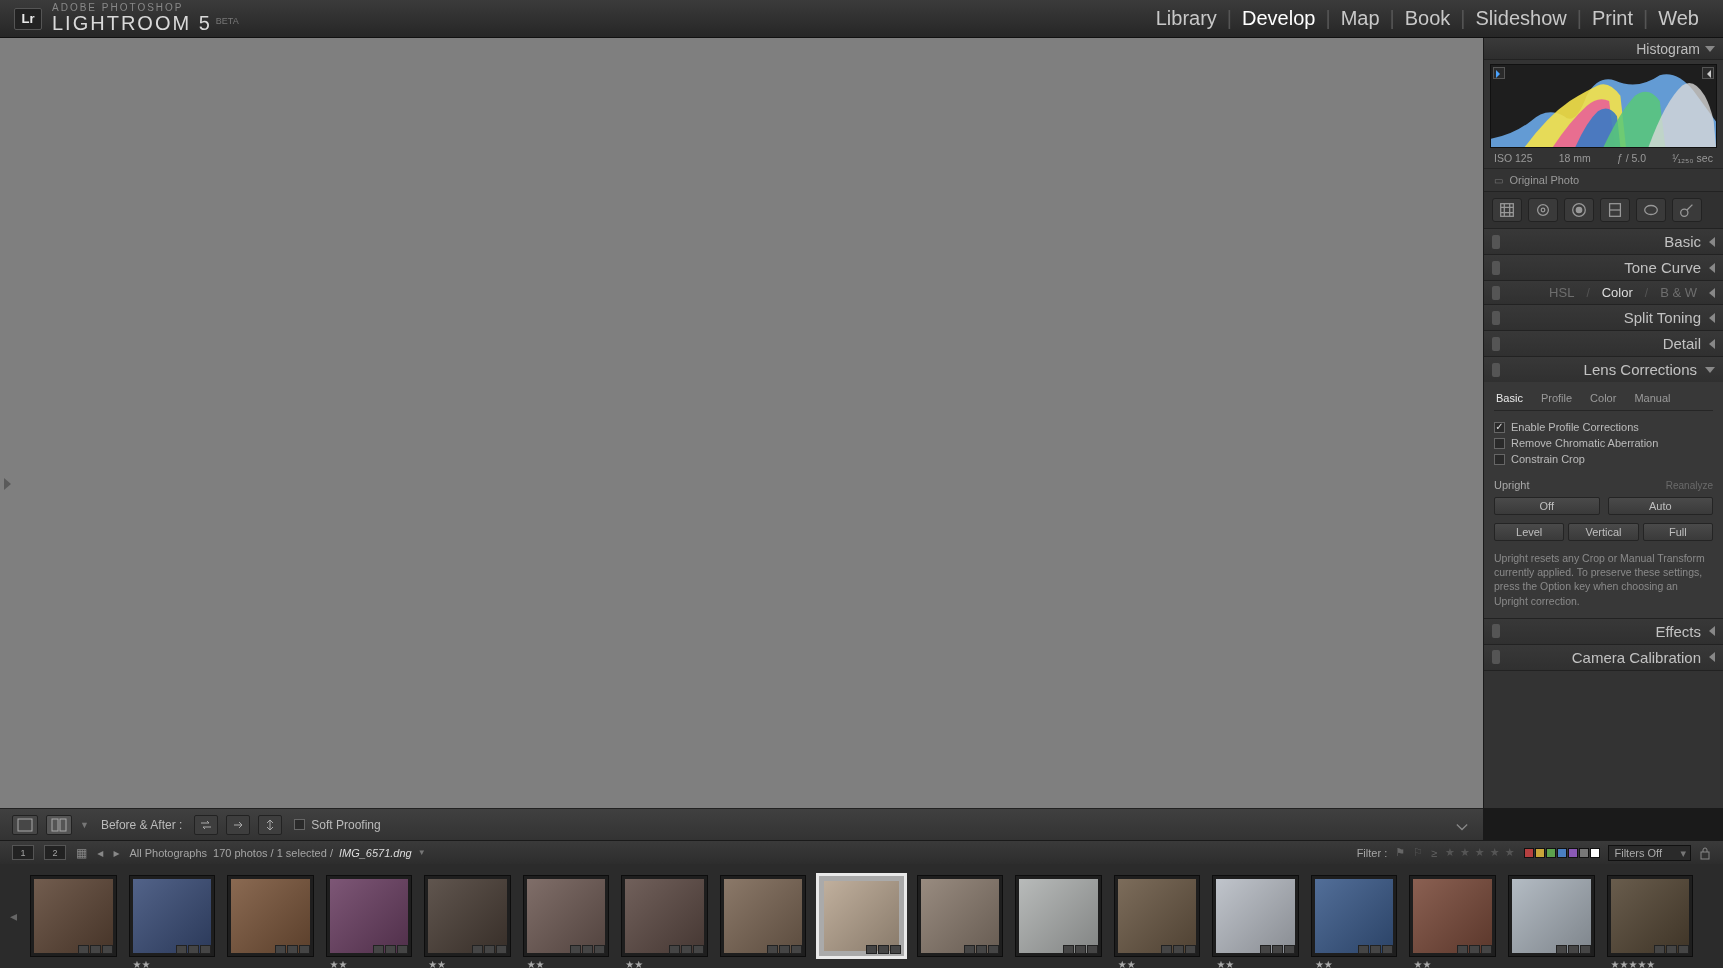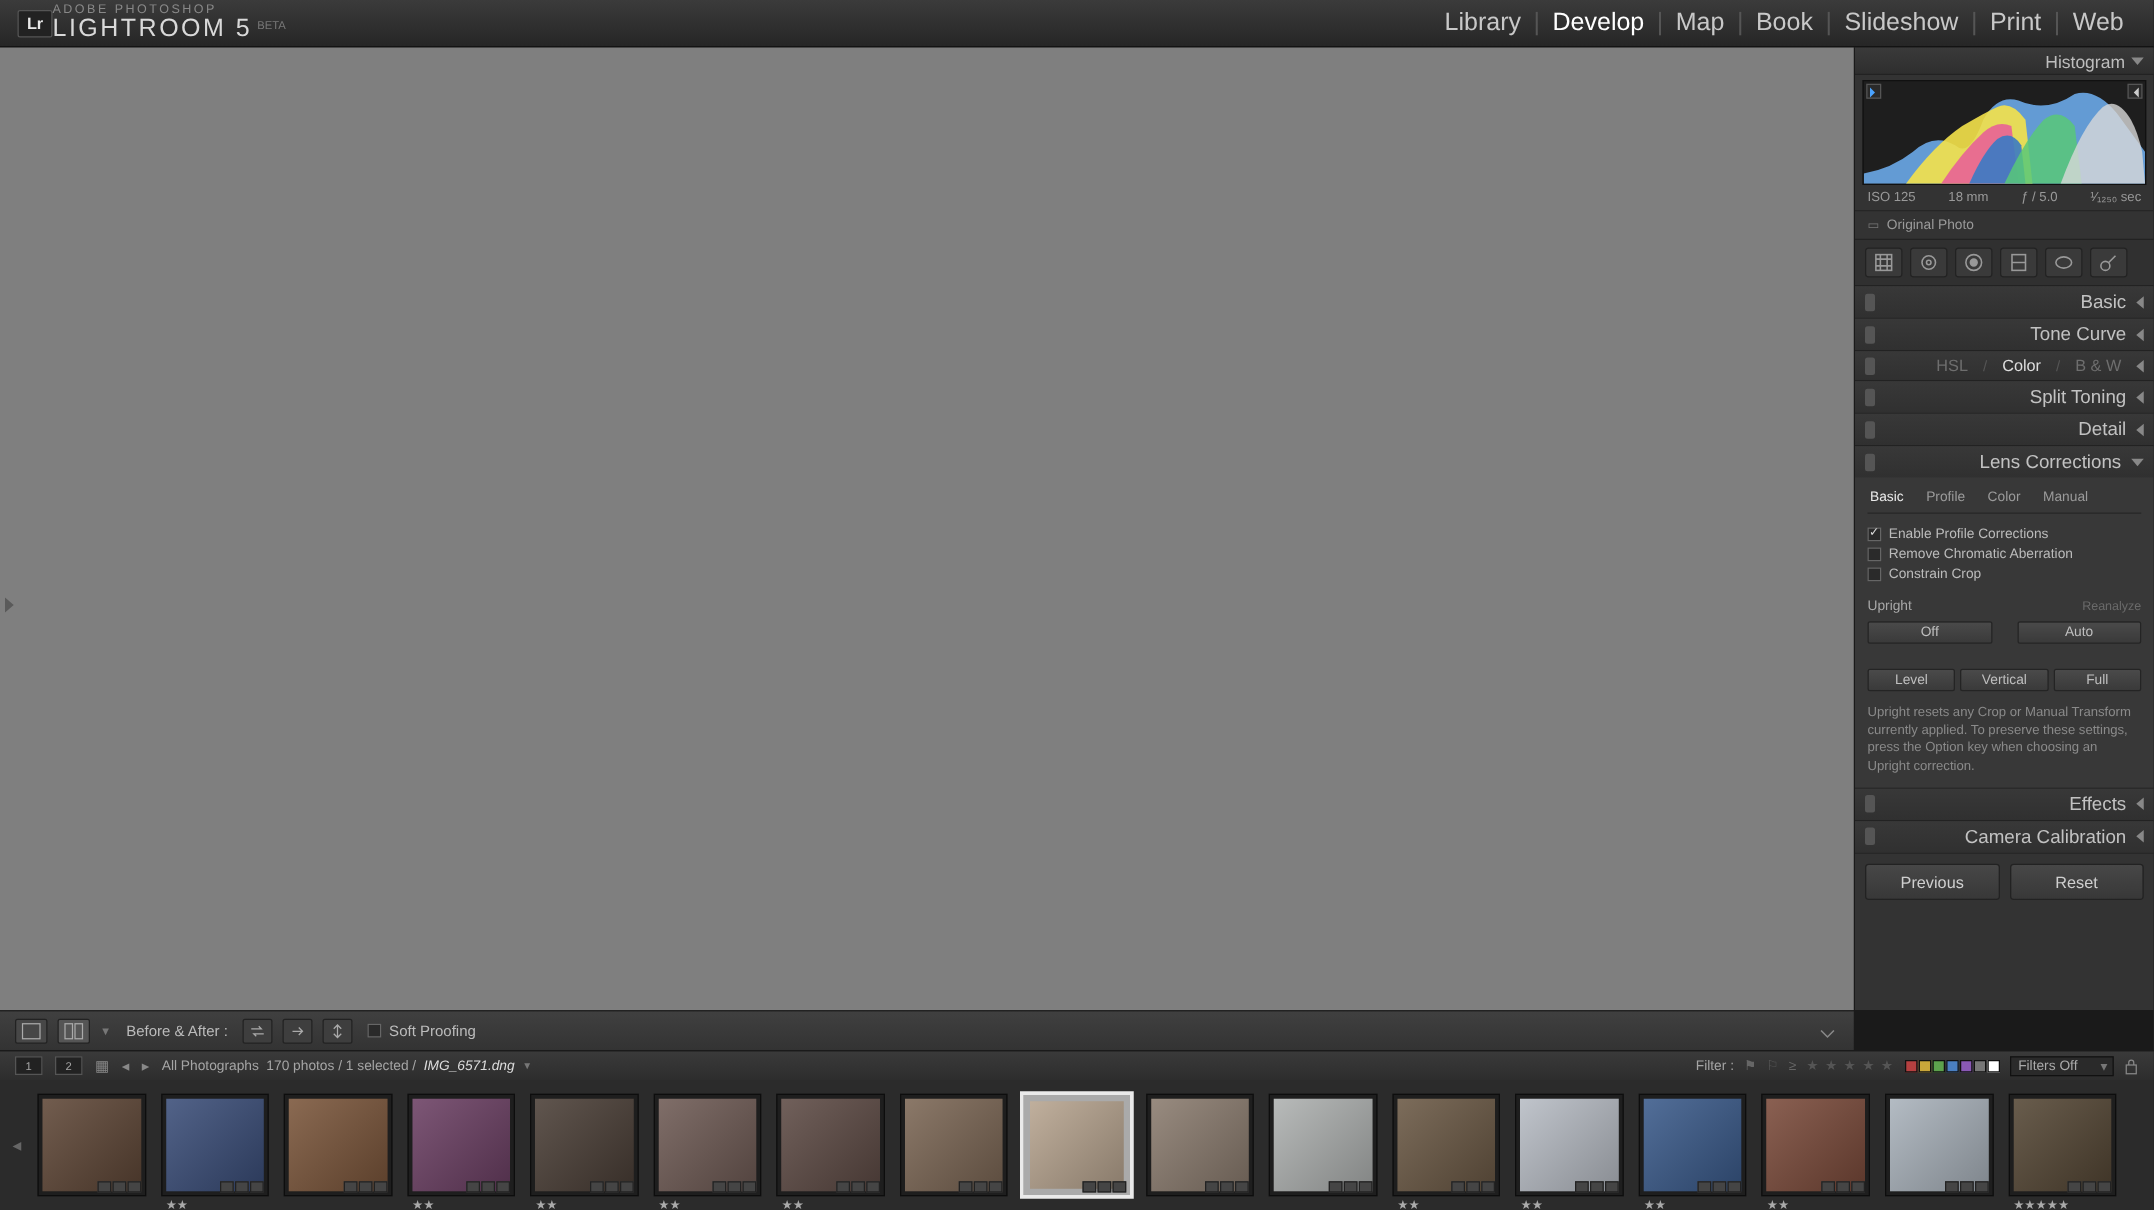--- a/index.html
+++ b/index.html
@@ -1,20 +1,20 @@
 <!DOCTYPE html>
 <html><head>
 <meta charset="utf-8">
 <style>
 * { margin: 0; padding: 0; box-sizing: border-box; font-family: "Myriad Pro", "Helvetica Neue", Arial, sans-serif; -webkit-font-smoothing: antialiased; }
 html, body { width: 1723px; height: 968px; background: #1a1a1a; color: #aaa; overflow: hidden; user-select: none; }
 
 
 .topbar { height: 38px; background: linear-gradient(#3b3b3b,#262626); display: flex; align-items: center; padding: 0 14px; border-bottom: 1px solid #111; }
-.logo { width: 28px; height: 22px; background: #222; border: 1px solid #555; border-radius: 2px; display: flex; align-items: center; justify-content: center; color: #e8e8e8; font-size: 13px; font-weight: 600; }
+.logo { width: 28px; height: 22px; background: #222; border: 1px solid #555; border-radius: 2px; display: flex; align-items: center; justify-content: center; color: #e8e8e8; font-size: 13px; font-weight: 600; margin-right: 10px; }
 .brand-pre { font-size: 10px; letter-spacing: 2px; color: #888; line-height: 1; }
 .brand-main { font-size: 20px; font-weight: 300; color: #d9d9d9; letter-spacing: 2px; line-height: 1; }
 .brand-beta { font-size: 9px; color: #777; margin-left: 4px; vertical-align: super; }
 .nav { margin-left: auto; display: flex; gap: 0; font-size: 20px; font-weight: 400; color: #ccc; }
 .nav .item { padding: 0 10px; cursor: pointer; color: #c8c8c8; }
 .nav .item.active { color: #fff; }
 .nav .sep { color: #555; }
 
 
 .workspace { display: flex; height: 770px; }
@@ -67,21 +67,21 @@
 .lc-body { padding: 8px 10px 10px; background:#383838; font-size:11px; }
 .tabs { display:flex; border-bottom:1px solid #262626; gap:14px; padding-bottom:4px; margin-bottom:8px; }
 .tabs .tab { color:#9a9a9a; cursor:pointer; padding:2px 2px; }
 .tabs .tab.active { color:#eaeaea; }
 .chk { display:flex; align-items:center; gap:6px; padding:2px 0; color:#bbb; cursor:pointer; }
 .chk .box { width:11px; height:11px; border:1px solid #666; background:#2a2a2a; display:flex; align-items:center; justify-content:center; }
 .chk .box.checked::after { content:"✓"; color:#ddd; font-size:10px; line-height:1; }
 .upright-row { display:flex; justify-content:space-between; align-items:center; margin:12px 0 6px; }
 .upright-row .lbl { color:#a8a8a8; }
 .upright-row .reanalyze { color:#6a6a6a; font-size:10px; cursor:pointer; }
-.btn-grid { display:grid; grid-template-columns:1fr 1fr; gap:20px; }
+.btn-grid { display:grid; grid-template-columns:1fr 1fr; gap:8px; }
 .sm-btn { background:linear-gradient(#4a4a4a,#3a3a3a); border:1px solid #242424; color:#bfbfbf; font-size:11px; padding:2px 0; text-align:center; border-radius:2px; cursor:pointer; }
 .hint { color:#8a8a8a; font-size:10.5px; line-height:1.35; margin-top:10px; }
 
 .bottom-btns { display:flex; gap:8px; padding:8px; background:#333; }
 .big-btn { flex:1; background:linear-gradient(#474747,#383838); border:1px solid #222; color:#cfcfcf; padding:6px 0; text-align:center; border-radius:3px; cursor:pointer; font-size:13px; }
 
 
 .sec-toolbar { height:32px; background:linear-gradient(#404040,#333); border-top:1px solid #222; display:flex; align-items:center; padding:0 12px; gap:8px; font-size:12px; color:#bbb; width: calc(100% - 240px); }
 .view-btn { width:26px; height:20px; border:1px solid #222; background:#474747; border-radius:2px; display:flex; align-items:center; justify-content:center; cursor:pointer; }
 .view-btn svg { width:16px; height:14px; stroke:#aaa; fill:none; }
@@ -306,24 +306,20 @@
         </div>
       </div>
     <div class="section">
         <div class="section-hd">
           <span class="switch"></span>
           <span class="title">Camera Calibration</span>
           <span class="disclose"></span>
         </div>
       </div>
 
-    <div class="bottom-btns">
-      <div class="big-btn">Previous</div>
-      <div class="big-btn">Reset</div>
-    </div>
   </div>
 </div>
 
 <div style="display:flex; position:absolute; left:0; top:808px; width:100%;">
 <div class="sec-toolbar">
   <div class="view-btn">
         <svg viewBox="0 0 16 14">
           <rect x="1" y="1" width="14" height="12"></rect>
         </svg>
       </div>

